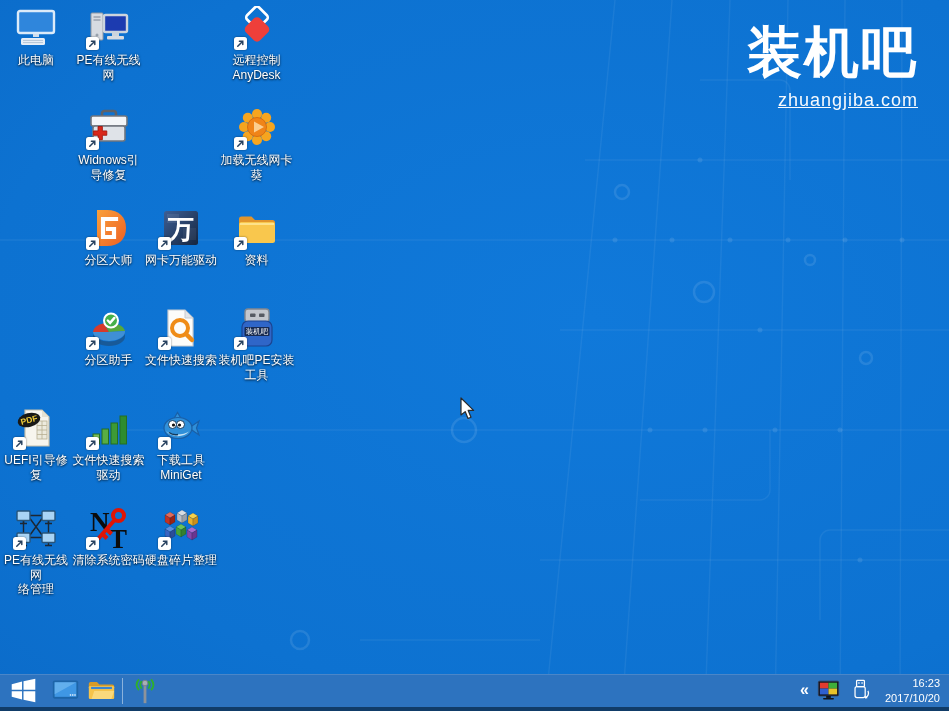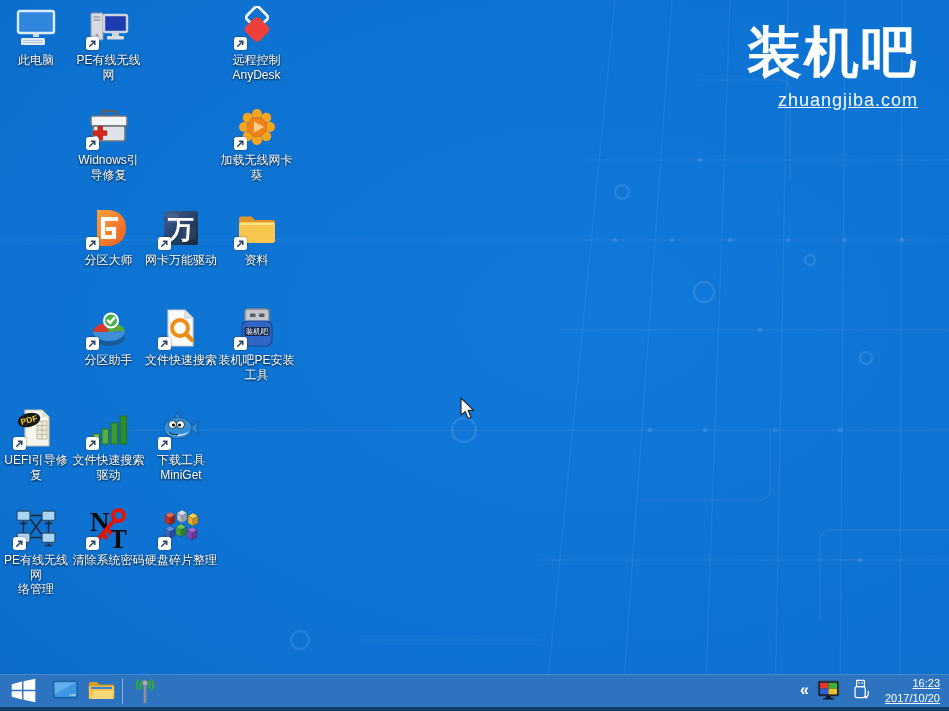--- a/index.html
+++ b/index.html
@@ -26,21 +26,21 @@
   .taskbar{position:absolute;left:0;right:0;bottom:0;height:37px;box-sizing:border-box;
     background:#2d73bf;border-bottom:4px solid #113c68;
     box-shadow:inset 0 1px 0 rgba(255,255,255,.14);display:flex;align-items:center;}
   .tbtn{height:33px;display:flex;align-items:center;justify-content:center;}
   .start{width:47px;}
   .tb-ic{width:36px;}
   .sep{width:1px;height:26px;background:rgba(255,255,255,.45);margin:0 4px 0 3px;}
   .spacer{flex:1;}
   .tray{display:flex;align-items:center;gap:7px;padding-right:9px;}
   .chev{color:#fff;font-size:16px;font-weight:bold;line-height:1;padding-bottom:2px;}
-  .clock{color:#fff;font-size:11px;line-height:1.3;text-align:right;min-width:60px;text-decoration:underline;}
+  .clock{color:#fff;font-size:11px;line-height:1.3;text-align:right;min-width:60px;}
   .cursor{position:absolute;left:459px;top:397px;pointer-events:none;}
 </style>
 </head>
 <body>
 
 <div class="screen">
 
   <svg class="circuit" width="949" height="711" viewBox="0 0 949 711">
     <g fill="none" stroke="#ffffff" stroke-opacity="0.06" stroke-width="1.5">
       <path d="M0 240 H949"></path>

